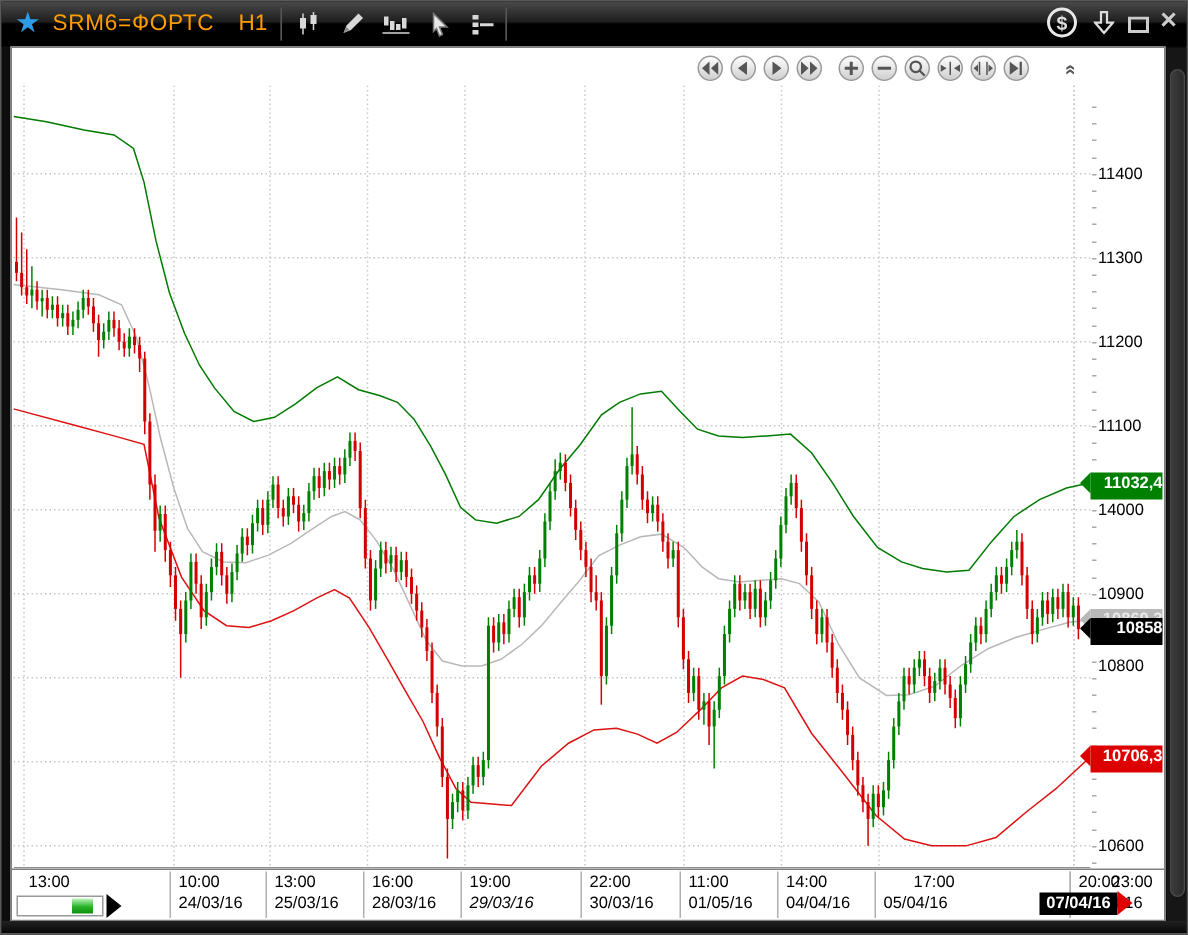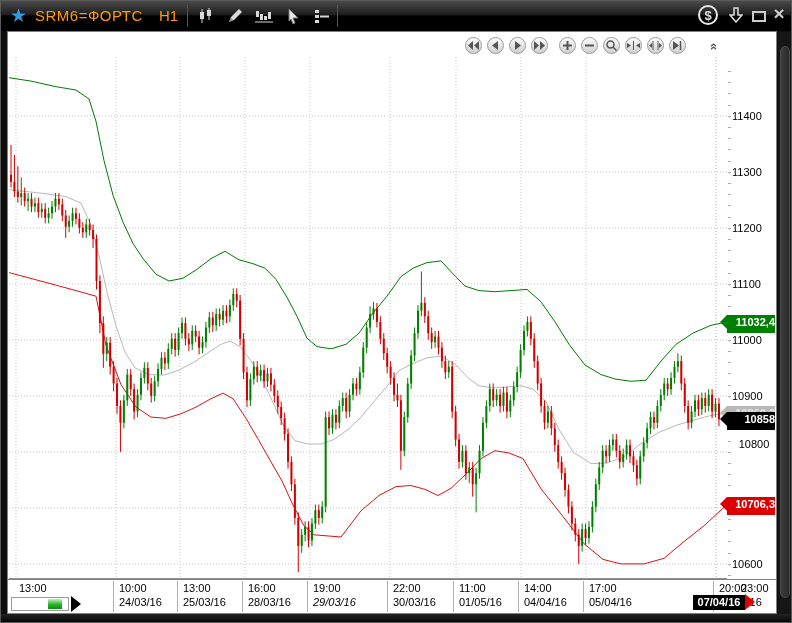--- a/index.html
+++ b/index.html
@@ -654,21 +654,21 @@
       <div class="t-sep" style="left: 386px;"></div>
       <div class="t-time" style="left: 392px;">22:00</div>
       <div class="t-date" style="left: 392px;">30/03/16</div>
       <div class="t-sep" style="left: 452px;"></div>
       <div class="t-time" style="left: 458px; text-align: center;">11:00</div>
       <div class="t-date" style="left: 458px;">01/05/16</div>
       <div class="t-sep" style="left: 517px;"></div>
       <div class="t-time" style="left: 523px;">14:00</div>
       <div class="t-date" style="left: 523px;">04/04/16</div>
       <div class="t-sep" style="left: 582px;"></div>
-      <div class="t-time" style="left: 588px;">17:00</div>
+      <div class="t-time" style="left: 608px;">17:00</div>
       <div class="t-date" style="left: 588px;">05/04/16</div>
       <div class="t-sep" style="left: 712px;"></div>
       <div class="t-time" style="left: 718px;">20:00</div>
       <div class="t-date" style="left: 718px;">06/04/16</div>
       <div class="t-sep" style="left: 712px;"></div>
       <div class="t-time" style="left: 740px;">23:00</div>
       <div id="date-tag">07/04/16</div>
       <div id="date-tag-arrow"></div>
     </div>
 
@@ -679,23 +679,23 @@
 
   <div id="vscroll">
     <div id="vscroll-thumb"></div>
   </div>
 
   <div id="bottomframe"></div>
 <div class="pr-label" style="top: 108.809px;">11400</div>
     <div class="pr-label" style="top: 164.818px;">11300</div>
     <div class="pr-label" style="top: 220.826px;">11200</div>
     <div class="pr-label" style="top: 276.835px;">11100</div>
-    <div class="pr-label" style="top: 332.843px;">11000</div>
+    <div class="pr-label" style="top: 332.843px;">14000</div>
     <div class="pr-label" style="top: 388.852px;">10900</div>
-    <div class="pr-label" style="top: 437px; text-align: center;">10800</div>
+    <div class="pr-label" style="top: 437px;">10800</div>
     <div class="pr-label" style="top: 500.869px;">10700</div>
     <div class="pr-label" style="top: 556.878px;">10600</div>
     <div style="position: absolute; left: 727px; width: 3px; height: 1px; background: rgb(170, 170, 170); top: 70.0021px;"></div>
     <div style="position: absolute; left: 727px; width: 3px; height: 1px; background: rgb(170, 170, 170); top: 81.2039px;"></div>
     <div style="position: absolute; left: 727px; width: 3px; height: 1px; background: rgb(170, 170, 170); top: 92.4056px;"></div>
     <div style="position: absolute; left: 727px; width: 3px; height: 1px; background: rgb(170, 170, 170); top: 103.607px;"></div>
     <div style="position: absolute; left: 727px; width: 3px; height: 1px; background: rgb(170, 170, 170); top: 114.809px;"></div>
     <div style="position: absolute; left: 727px; width: 3px; height: 1px; background: rgb(170, 170, 170); top: 126.011px;"></div>
     <div style="position: absolute; left: 727px; width: 3px; height: 1px; background: rgb(170, 170, 170); top: 137.212px;"></div>
     <div style="position: absolute; left: 727px; width: 3px; height: 1px; background: rgb(170, 170, 170); top: 148.414px;"></div>

